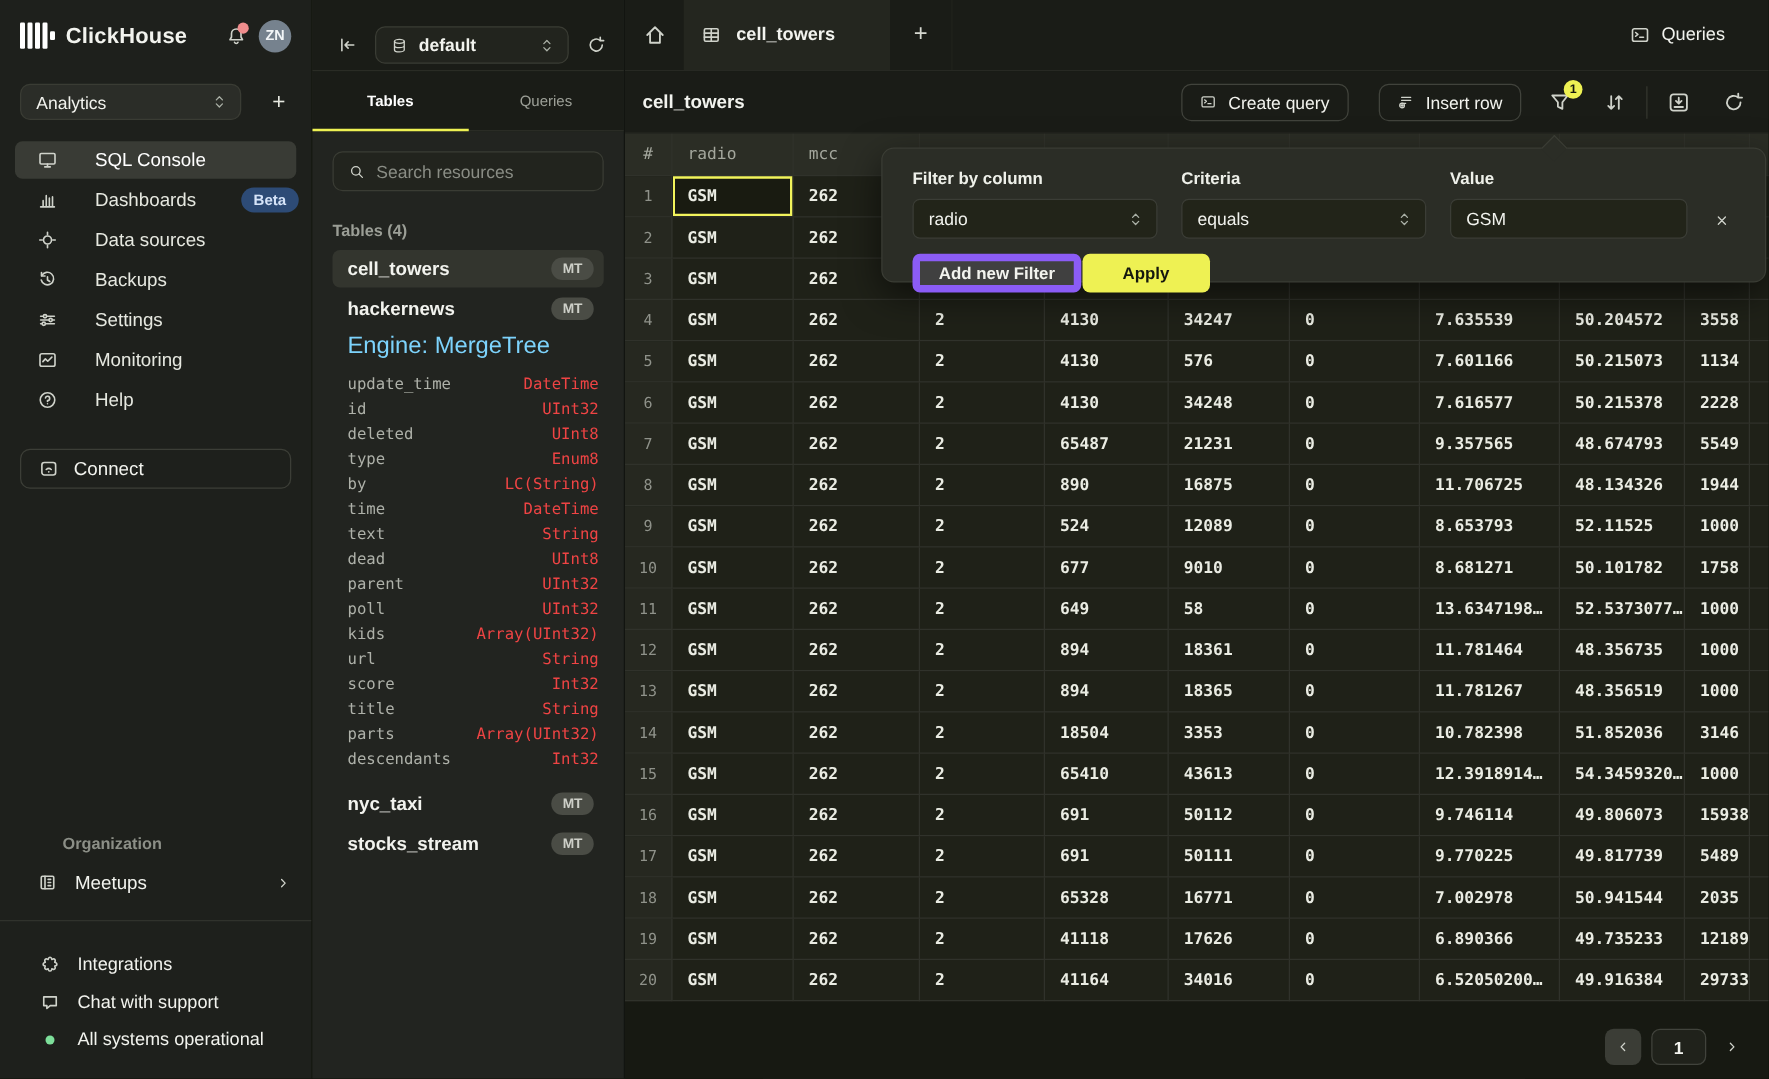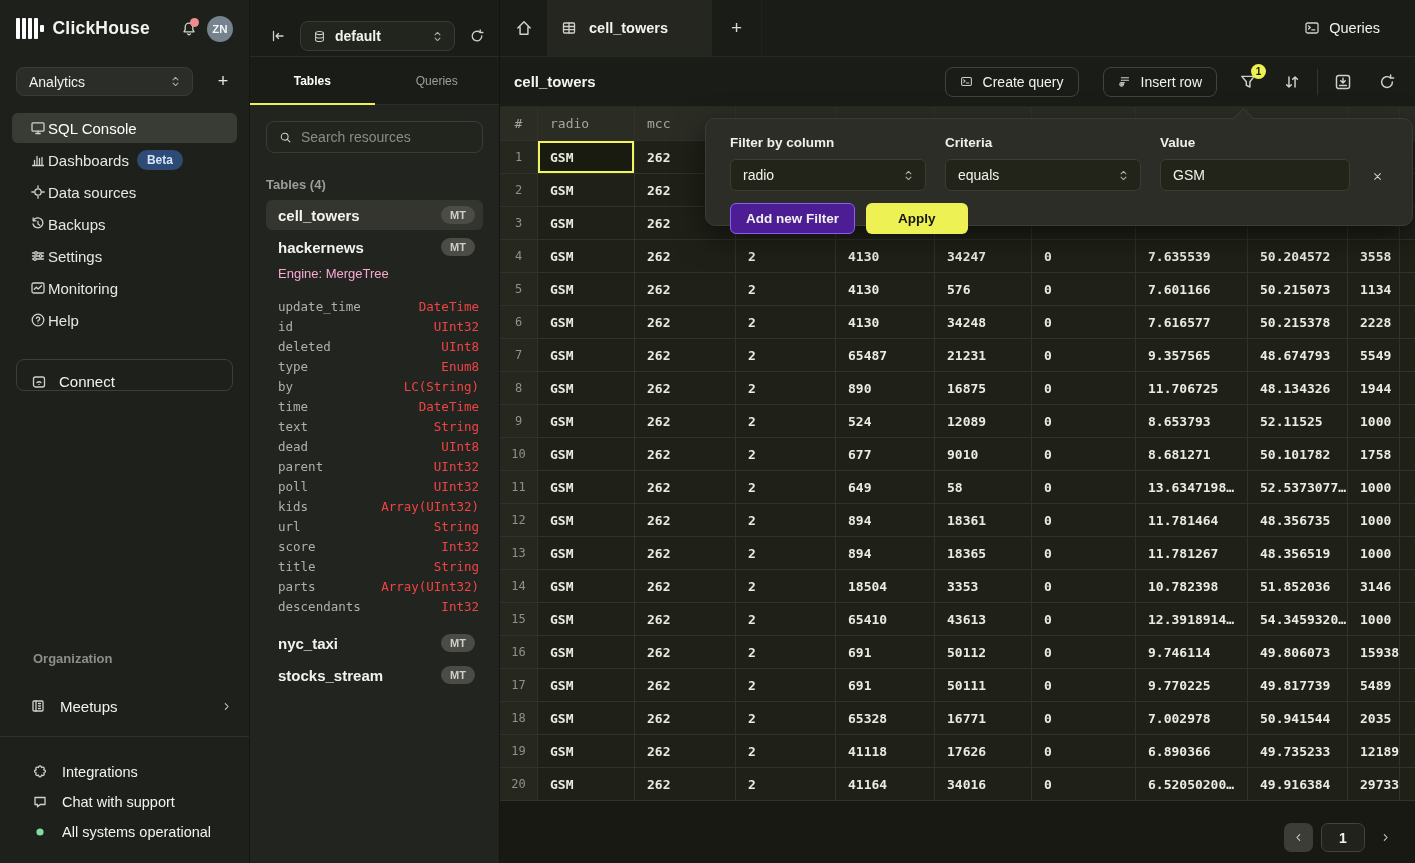--- a/index.html
+++ b/index.html
@@ -25,26 +25,26 @@
   .brand{font-size:17.5px;font-weight:700;letter-spacing:.2px}
   .sb-header-right{margin-left:auto;display:flex;align-items:center;gap:10px}
   .bell{position:relative}
   .bell .dot{position:absolute;top:-3px;right:-2px;width:9px;height:9px;border-radius:50%;background:#f08d8d}
   .avatar{width:26px;height:26px;border-radius:50%;background:#76828e;color:#f2f5f7;font-size:11.5px;font-weight:700;display:flex;align-items:center;justify-content:center}
   .sb-workspace{margin:10px 16px 0;display:flex;align-items:center;gap:20px}
   .ws-select{flex:1;height:29px;background:#2b2d28;border:1px solid #3a3c34;border-radius:8px;display:flex;align-items:center;padding:0 10px 0 12px;font-size:14px;cursor:pointer}
   .ws-select .icon{margin-left:auto;color:#aab0a6}
   .plus-btn{font-size:18px;color:#e6e8e0;cursor:pointer;width:20px;text-align:center}
   .sb-menu{margin-top:17px}
-  .side-item{height:30px;margin:0 12px 2px;border-radius:6px;display:flex;align-items:center;gap:2px;padding:0 12px 0 18px;font-size:15px;color:#e6e8e0;cursor:pointer}
+  .side-item{height:30px;margin:0 12px 2px;border-radius:6px;display:flex;align-items:center;gap:30px;padding:0 12px 0 18px;font-size:15px;color:#e6e8e0;cursor:pointer}
   .side-item.active{background:#393b35;color:#fff}
   .badge-beta{margin-left:6px;background:#2d4b76;color:#d6e4f9;font-size:12px;font-weight:600;padding:3px 10px;border-radius:999px}
-  .sb-connect{margin:22px 16px 0;height:32px;border:1px solid #3c3e37;border-radius:8px;display:flex;align-items:flex-end;gap:12px;padding:0 14px;font-size:15px;cursor:pointer}
+  .sb-connect{margin:22px 16px 0;height:32px;border:1px solid #3c3e37;border-radius:8px;display:flex;align-items:center;gap:12px;padding:0 14px;font-size:15px;cursor:pointer}
   .sb-spacer{flex:1}
-  .sb-org-label{padding-left:33px;font-size:13px;font-weight:600;color:#8c8f87;margin-bottom:24px}
+  .sb-org-label{padding-left:50px;font-size:13px;font-weight:600;color:#8c8f87;margin-bottom:8px}
   .org-item{height:32px;display:flex;align-items:center;gap:14px;padding:0 16px 0 30px;font-size:15px;cursor:pointer}
   .org-item .chev{margin-left:auto;color:#cfd2ca}
   .sb-divider{height:1px;background:#30322c;margin-top:14px}
   .sb-footer{margin:20px 0 16px}
   .foot-item{height:30px;display:flex;align-items:center;gap:14px;padding:0 16px 0 32px;font-size:14.5px;cursor:pointer}
   .foot-item .icon{width:16px}
   .status-dot-icon{color:#7ddf9a}
 
   
   .browser{width:250px;height:100%;background:var(--bg-panel);border-right:1px solid #121410;display:flex;flex-direction:column;flex:0 0 auto}
@@ -58,21 +58,21 @@
   .new-table-btn{margin:19px 16px 0;height:30px;background:var(--yellow);color:#15170e;border-radius:8px;display:flex;align-items:center;justify-content:center;gap:9px;font-size:14px;font-weight:600;cursor:pointer}
   .new-table-btn .icon{color:#15170e}
   .search-box{margin:16px 16px 0;height:32px;border:1px solid #3a3c34;border-radius:8px;display:flex;align-items:center;gap:9px;padding:0 12px;background:#22241e}
   .search-box input{flex:1;background:transparent;border:0;outline:0;color:var(--txt);font-size:14px;font-family:inherit}
   .search-box input::placeholder{color:#8a8d85}
   .br-section-label{margin:24px 16px 8px;font-size:13px;font-weight:600;color:#9b9e96}
   .tbl-list{padding:0 16px;overflow:hidden}
   .tbl-item{height:30px;border-radius:6px;display:flex;align-items:center;padding:0 8px 0 12px;font-size:15px;font-weight:600;cursor:pointer;margin-bottom:2px}
   .tbl-item.selected{background:#33352e}
   .badge-mt{margin-left:auto;background:#4a4c45;color:#cdcfc8;font-size:11px;font-weight:700;padding:3px 9px;border-radius:999px}
-  .tbl-engine{padding:2px 12px 0;font-size:13px;color:#f9a8d4;height:22px}
+  .tbl-engine{padding:2px 12px 0;font-size:19px;color:#7dd3fc;height:22px}
   .tbl-cols{margin:10px 0 12px;padding:0 4px 0 12px;font-family:"DejaVu Sans Mono",monospace;font-size:12.5px;color:#aeb1a9}
   .tbl-col-row{display:flex;height:20px;align-items:center}
   .tbl-col-row .cname{white-space:nowrap}
   .tbl-col-row .ctype{margin-left:auto;white-space:nowrap;color:#ef4444}
 
   
   .main{position:relative;flex:1;height:100%;background:var(--bg-main)}
   .m-tabstrip{position:absolute;left:0;top:0;right:0;height:57px;background:var(--bg-topbar);border-bottom:1px solid #272923;display:flex;align-items:stretch}
   .home-cell{width:47px;display:flex;align-items:center;justify-content:center;cursor:pointer}
   .m-tab{width:165px;background:#24261f;display:flex;align-items:center;gap:12px;padding:0 14px;font-size:14.5px;font-weight:600;cursor:pointer}
@@ -106,21 +106,21 @@
   .pg-next{margin-left:6px;color:#cfd1ca;cursor:pointer;display:flex}
 
   
   .popup{position:absolute;left:205px;top:118px;width:708px;height:108px;background:var(--popup);border:1px solid #3a3c34;border-radius:10px;box-shadow:0 10px 30px rgba(0,0,0,.55);z-index:20}
   .popup .caret{position:absolute;top:-8px;left:530px;width:15px;height:15px;background:var(--popup);border-left:1px solid #3a3c34;border-top:1px solid #3a3c34;transform:rotate(45deg)}
   .pp-label{position:absolute;top:16px;font-size:13.5px;font-weight:600;color:#eef0e9}
   .pp-field{position:absolute;top:40px;height:32px;background:#222419;border:1px solid #3b3d36;border-radius:6px;display:flex;align-items:center;padding:0 10px 0 12px;font-size:14px;cursor:pointer}
   .pp-field .updown{margin-left:auto;color:#aab0a6}
   .pp-input{position:absolute;top:40px;height:32px;background:#222419;border:1px solid #3b3d36;border-radius:6px;color:var(--txt);font-size:14px;font-family:inherit;padding:0 12px;outline:0}
   .pp-close{position:absolute;top:46px;left:660px;width:22px;height:22px;display:flex;align-items:center;justify-content:center;color:#cfd2ca;cursor:pointer}
-  .pp-btn-add{position:absolute;left:24px;top:84px;height:31px;padding:0 15px;background:#4c1d95;border:1px solid #8b5cf6;border-radius:6px;display:flex;align-items:center;font-size:13.5px;font-weight:600;cursor:pointer}
+  .pp-btn-add{position:absolute;left:24px;top:84px;height:31px;padding:0 15px;background:#404040;border:6px solid #8b5cf6;border-radius:6px;display:flex;align-items:center;font-size:13.5px;font-weight:600;cursor:pointer}
   .pp-btn-apply{position:absolute;left:160px;top:84px;height:31px;padding:0 32px;background:var(--yellow);color:#15170e;border-radius:6px;display:flex;align-items:center;font-size:13.5px;font-weight:600;cursor:pointer}
 </style>
 </head>
 <body>
 
 <div class="app">
 
   <aside class="sidebar">
     <div class="sb-header">
       <span class="logo">

